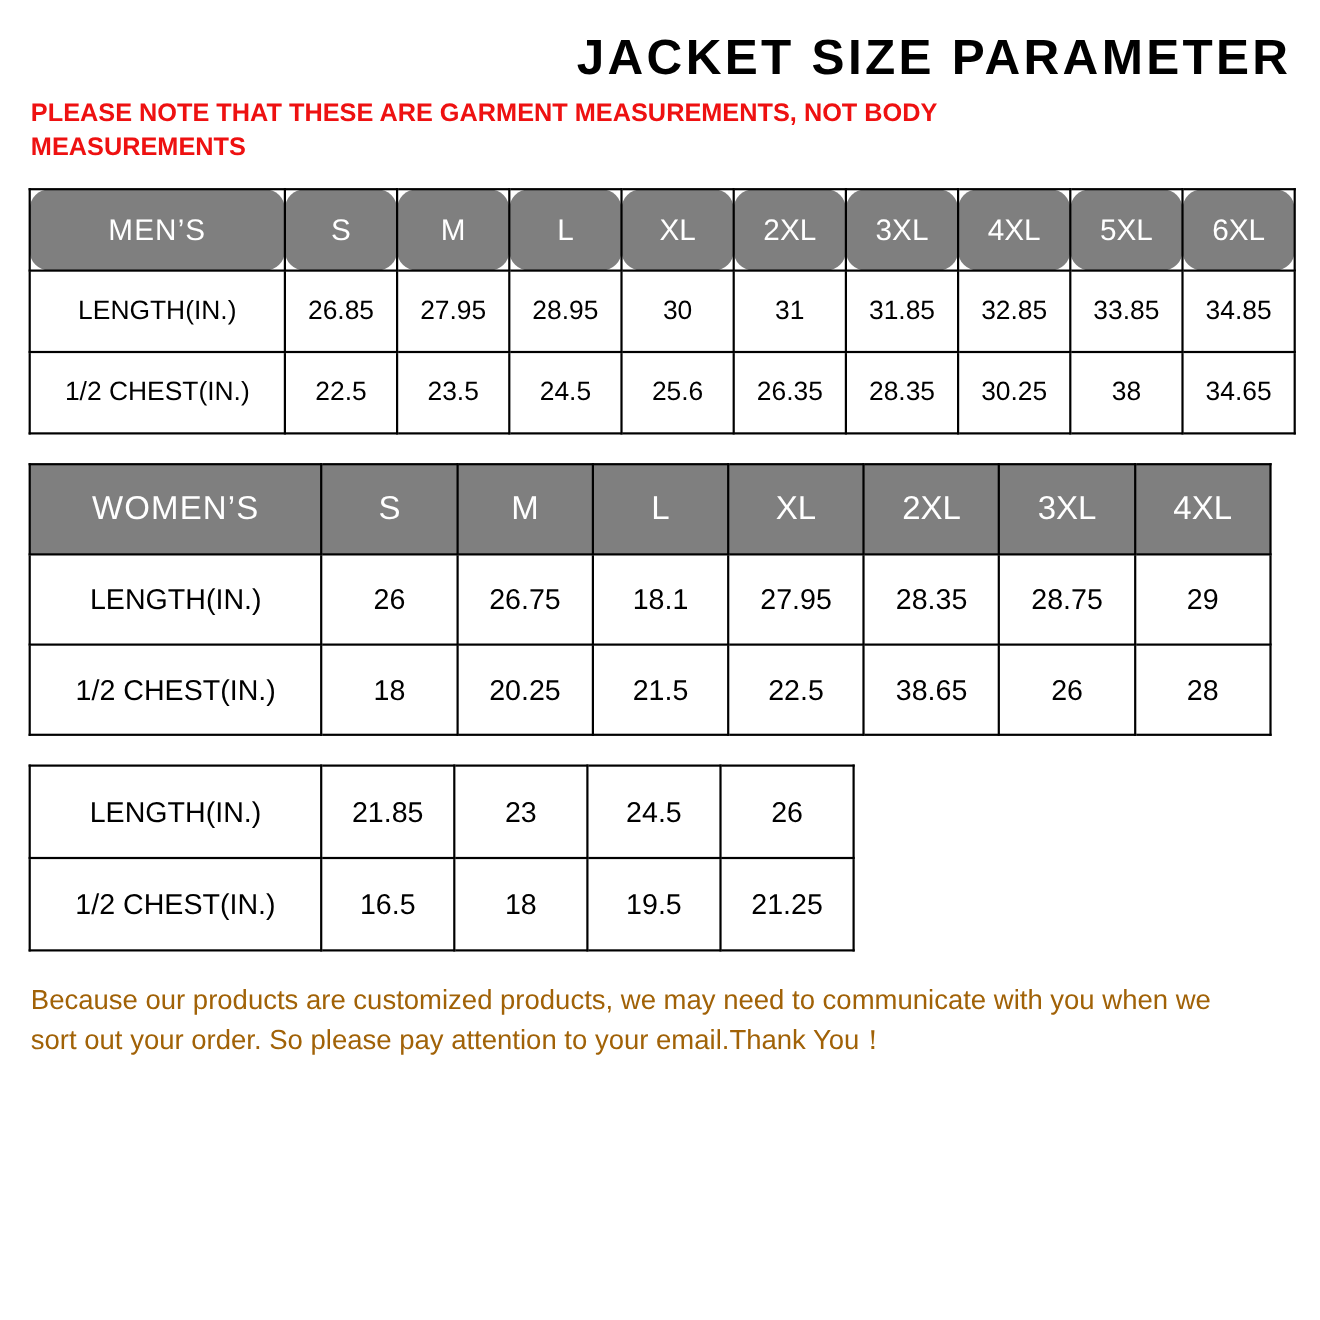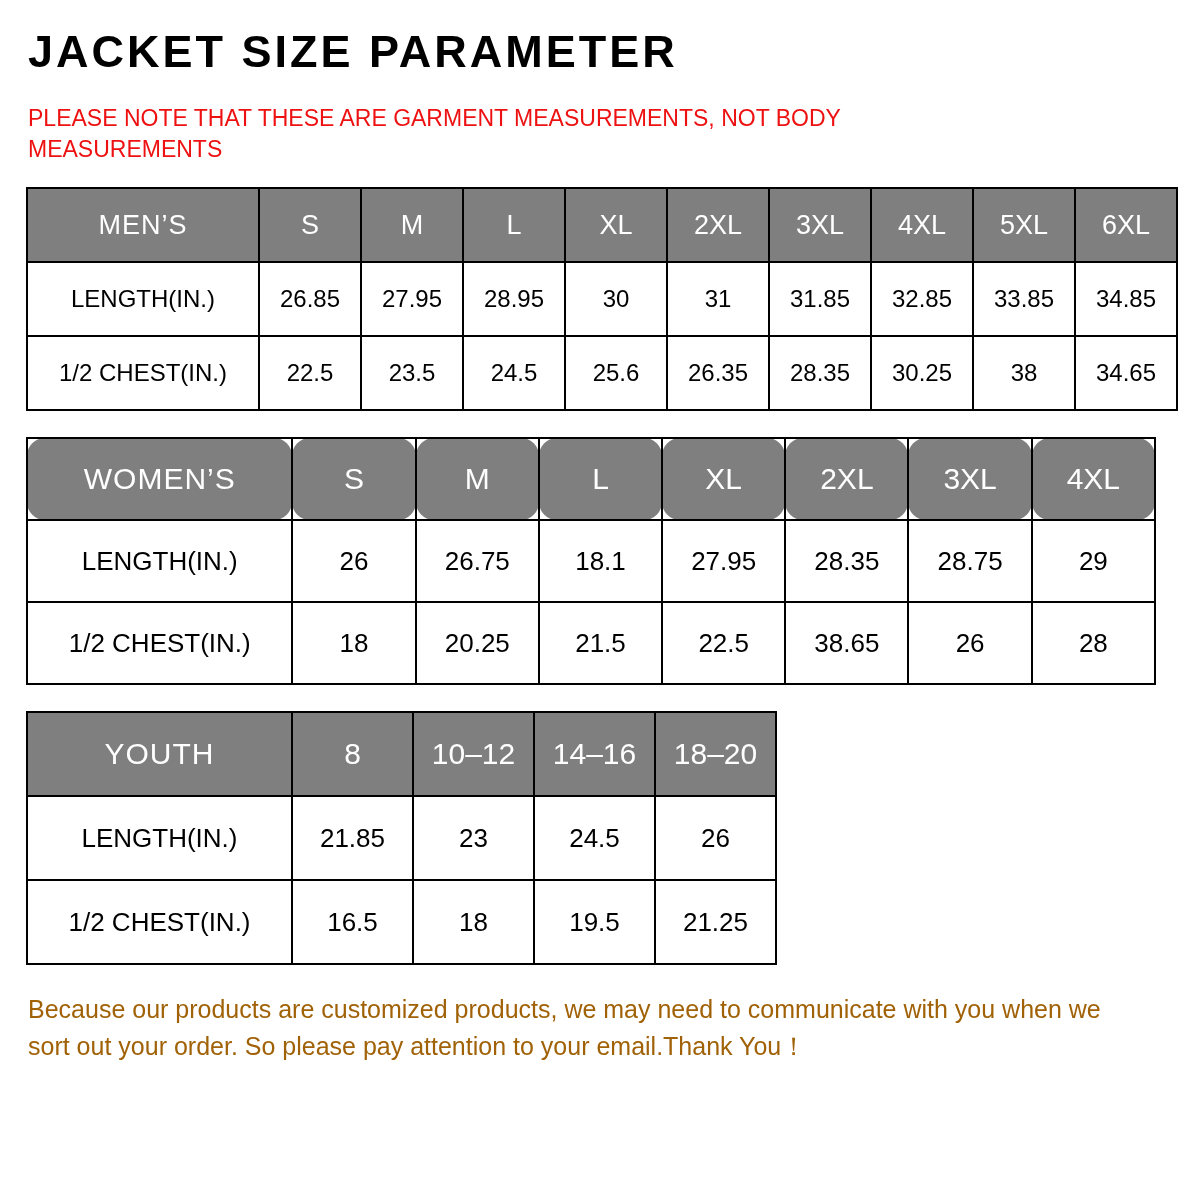--- a/index.html
+++ b/index.html
@@ -17,58 +17,60 @@
   .page {
     box-sizing: border-box;
     width: 1200px;
     height: 1200px;
     padding: 28px 26px 10px 26px;
   }
   .title {
     font-size: 45px;
     font-weight: bold;
     letter-spacing: 3px;
-    margin: 0 0 28px 2px;
+    margin: 0 0 12px 2px;
     line-height: 1.05;
+    text-align: right;
   }
   .note {
     color: #ee1111;
     font-size: 23px;
     line-height: 1.35;
     margin: 0 0 22px 2px;
     max-width: 980px;
+    font-weight: bold;
   }
   table.sizechart {
     border-collapse: collapse;
     table-layout: fixed;
     margin-bottom: 26px;
   }
   table.sizechart td, table.sizechart th {
     border: 2px solid #000000;
     text-align: center;
     vertical-align: middle;
     font-weight: normal;
     padding: 0;
   }
   .hdr-row td, .hdr-row th {
     background: #7f7f7f;
     color: #ffffff;
   }
   
   .men { width: 1150px; }
-  .men .hdr-row td { height: 72px; font-size: 27px; }
+  .men .hdr-row td { height: 72px; font-size: 27px; border-radius: 18px; }
   .men td.label { font-size: 25px; }
   .men .hdr-row td.label { font-size: 27px; letter-spacing: 1px; }
   .men tr.data td { height: 72px; font-size: 24px; }
   .men col.c0 { width: 232px; }
   .men col.cx { width: 102px; }
 
   
   .women { width: 1130px; }
-  .women .hdr-row td { height: 80px; font-size: 30px; border-radius: 18px; }
+  .women .hdr-row td { height: 80px; font-size: 30px; }
   .women .hdr-row td.label { letter-spacing: 1px; }
   .women tr.data td { height: 80px; font-size: 26px; }
   .women col.c0 { width: 265px; }
   .women col.cx { width: 123px; }
 
   
   .youth { width: 750px; }
   .youth .hdr-row td { height: 82px; font-size: 30px; }
   .youth .hdr-row td.label { letter-spacing: 1px; }
   .youth tr.data td { height: 82px; font-size: 26px; }
@@ -196,27 +198,20 @@
 
   <table class="sizechart youth">
     <colgroup>
       <col class="c0">
         <col class="cx">
         <col class="cx">
         <col class="cx">
         <col class="cx">
     </colgroup>
     <tbody>
-      <tr class="hdr-row">
-        <td class="label">YOUTH</td>
-        <td>8</td>
-        <td>10–12</td>
-        <td>14–16</td>
-        <td>18–20</td>
-      </tr>
       <tr class="data">
         <td class="label">LENGTH(IN.)</td>
         <td>21.85</td>
         <td>23</td>
         <td>24.5</td>
         <td>26</td>
       </tr>
       <tr class="data">
         <td class="label">1/2 CHEST(IN.)</td>
         <td>16.5</td>

